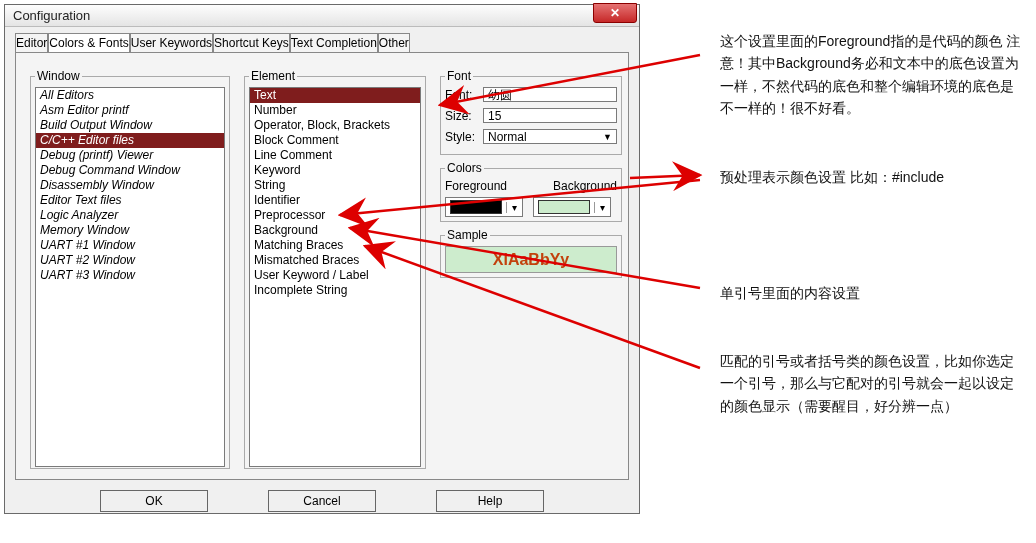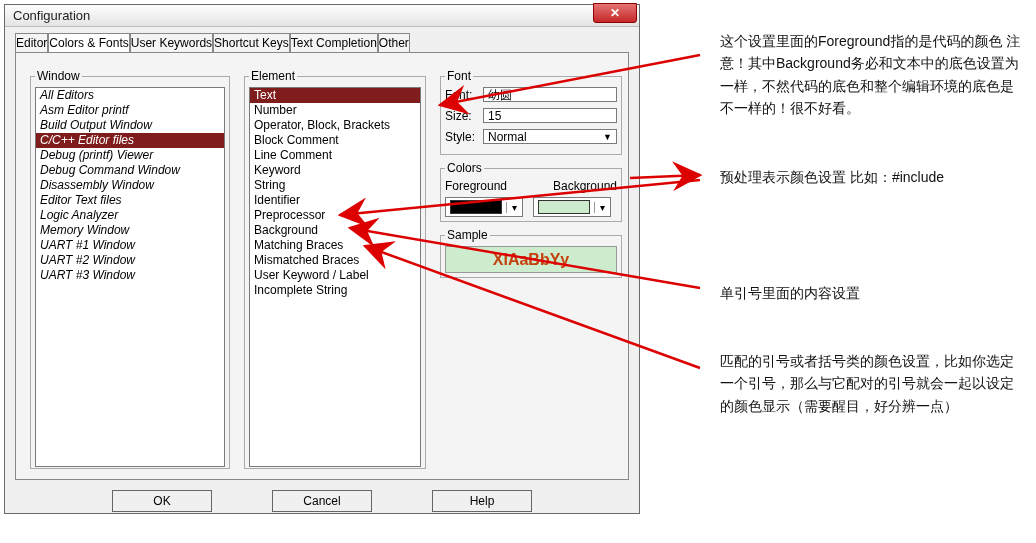--- a/index.html
+++ b/index.html
@@ -147,21 +147,21 @@
     height:27px; display:flex; align-items:center; justify-content:center;
     color:#c2410c; font-size:16px; font-weight:bold;
     font-family:"SimSun","Microsoft YaHei",sans-serif;
   }
   .button-row {
     display:flex; justify-content:center; gap:60px;
     padding: 4px 0 8px 0;
     margin: 0 10px;
   }
   .btn {
-    width:100px; height:22px;
+    width:108px; height:22px;
     border:1px solid #666; background:#f0f0f0;
     font-family:Arial,sans-serif; font-size:12px;
     cursor:pointer;
   }
   
   .annot {
     position:absolute;
     left:720px;
     width:306px;
     font-size:14px;

